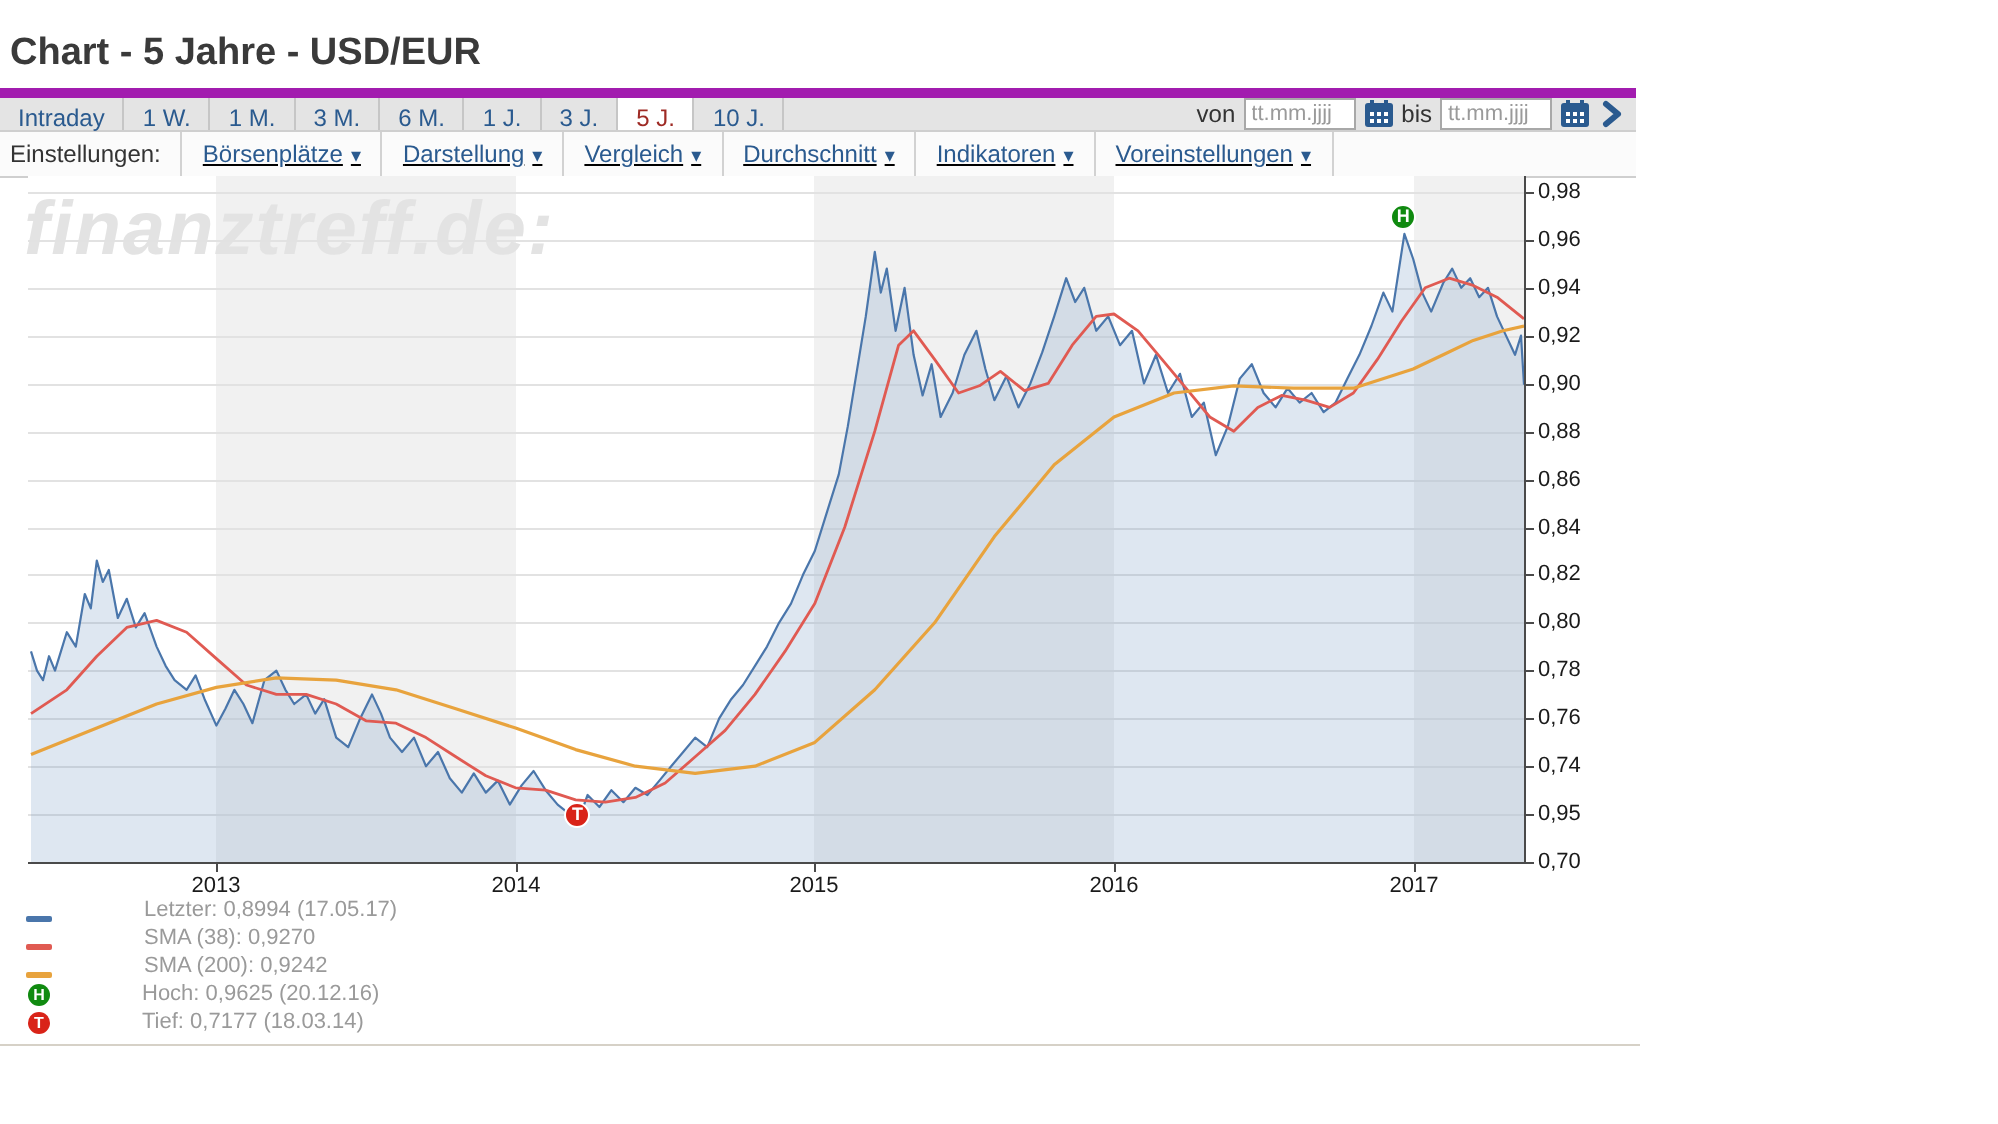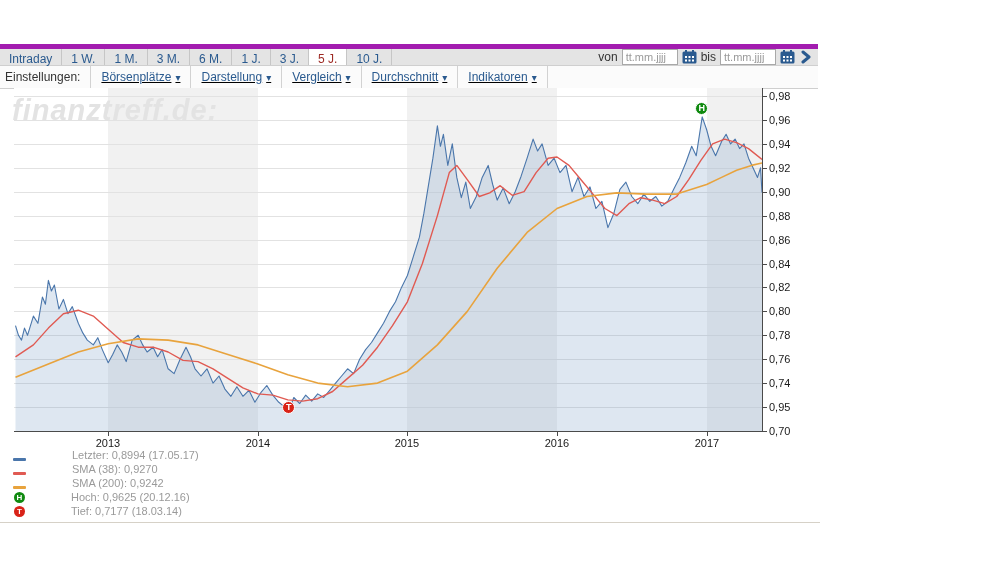--- a/index.html
+++ b/index.html
@@ -24,21 +24,21 @@
   
   .settingsbar { position:absolute; left:0; top:66px; width:818px; height:23px; background:#fbfbfb;
                  border-bottom:1px solid #cfcfcf; display:flex; align-items:stretch; }
   .settings-label { font-size:12px; color:#333; line-height:22px; padding:0 10px 0 5px; border-right:1px solid #d2d2d2; }
   .dropdowns { display:flex; align-items:stretch;text-decoration:underline; }
   .dropdown { font-size:12px; color:#2a5a8f; line-height:22px; padding:0 10px; border-right:1px solid #d2d2d2; cursor:pointer; white-space:nowrap; }
   .dropdown .arr { font-size:10px; margin-left:4px; }
 
   
   .chart { position:absolute; left:0; top:88px; width:800px; height:360px; }
-  .watermark { position:absolute; left:12px; top:6px; font-size:29px; font-weight:bold; font-style:italic;
+  .watermark { position:absolute; left:12px; top:6px; font-size:38px; font-weight:bold; font-style:italic;
                color:#e3e3e3; letter-spacing:1px; z-index:1; }
   .plot { position:absolute; left:14px; top:0; width:748px; height:343px; background:#fff; }
   .band { position:absolute; top:0; height:343px; background:#f1f1f1; }
   .gridline { position:absolute; left:0; width:748px; height:1px; background:#e2e2e2; z-index:2; }
   .plot svg { position:absolute; left:0; top:0; z-index:3; }
   .chart-top-border { position:absolute; left:0; top:0; width:818px; height:1px; background:#cfcfcf; }
   .yaxis-line { position:absolute; left:762px; top:0; width:1px; height:344px; background:#4a4a4a; }
   .xaxis-line { position:absolute; left:14px; top:343px; width:749px; height:1px; background:#4a4a4a; }
   .ytick { position:absolute; left:763px; width:4px; height:1px; background:#4a4a4a; }
   .ylabel { position:absolute; left:769px; width:34px; font-size:11px; color:#1a1a1a; }
@@ -55,20 +55,21 @@
                   display:flex; align-items:center; justify-content:center; margin-right:6px; margin-left:1px; }
   .legend-text { font-size:11px; color:#9a9a9a; }
 
   .footer-divider { position:absolute; left:0; top:522px; width:820px; height:1px; background:#d6d1c7; }
 </style>
 </head>
 <body>
 
 <div class="page">
 
+  <div class="title">Chart - 5 Jahre - USD/EUR</div>
 
   <div class="toolbar">
     <div class="periods" id="periods">
         <div class="period-btn">Intraday</div>
         <div class="period-btn">1 W.</div>
         <div class="period-btn">1 M.</div>
         <div class="period-btn">3 M.</div>
         <div class="period-btn">6 M.</div>
         <div class="period-btn">1 J.</div>
         <div class="period-btn">3 J.</div>
@@ -119,20 +120,21 @@
   </div>
 
   <div class="settingsbar">
     <span class="settings-label">Einstellungen:</span>
     <div class="dropdowns" id="dropdowns">
         <div class="dropdown"><span>Börsenplätze</span><span class="arr">▾</span></div>
         <div class="dropdown"><span>Darstellung</span><span class="arr">▾</span></div>
         <div class="dropdown"><span>Vergleich</span><span class="arr">▾</span></div>
         <div class="dropdown"><span>Durchschnitt</span><span class="arr">▾</span></div>
         <div class="dropdown"><span>Indikatoren</span><span class="arr">▾</span></div>
+        <div class="dropdown"><span>Voreinstellungen</span><span class="arr">▾</span></div>
       </div>
   </div>
 
   <div class="chart" id="chart">
     <div class="chart-top-border"></div>
     <div class="watermark">finanztreff.de:</div>
     <div class="plot" id="plot">
         <div class="band" style="left: 94.248px; width: 149.6px;"></div>
         <div class="band" style="left: 393.448px; width: 149.6px;"></div>
         <div class="band" style="left: 692.648px; width: 55.352px;"></div>

